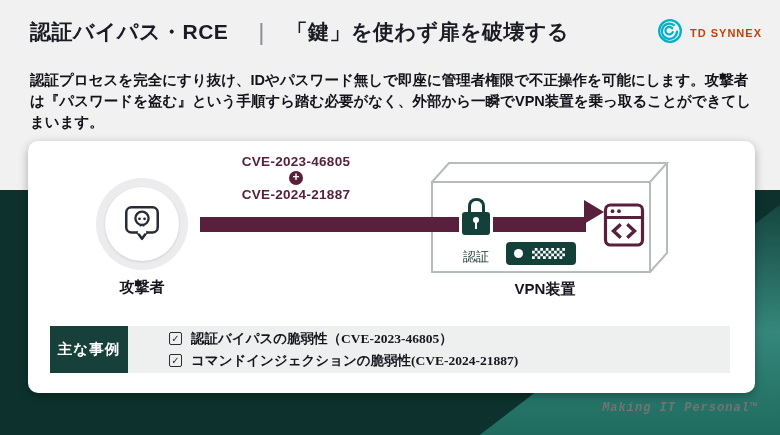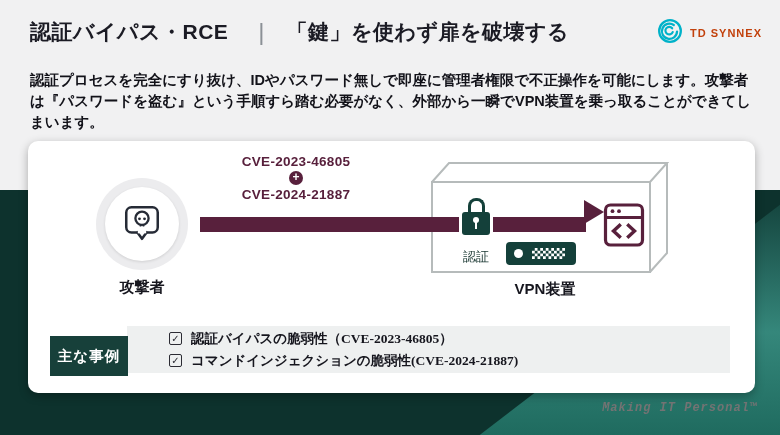--- a/index.html
+++ b/index.html
@@ -90,21 +90,21 @@
   .appliance-grid {
     width:33px; height:11px; margin-left:9px;
     background:repeating-conic-gradient(#fff 0% 25%, transparent 0% 50%) 0 0 / 5.5px 5.5px;
   }
   
   .examples-strip {
     position:absolute; left:99px; top:185px; width:603px; height:47px; background:#eef0f0;
     display:flex; flex-direction:column; justify-content:center; gap:4px; padding-left:42px;
   }
   .examples-heading {
-    position:absolute; left:22px; top:195px; width:78px; height:40px; background:#17403a;
+    position:absolute; left:22px; top:185px; width:78px; height:47px; background:#17403a;
     color:#fff; font-size:14.5px; font-weight:bold; display:flex; align-items:center; justify-content:center;
     letter-spacing:1px;
   }
   .example-item { display:flex; align-items:center; gap:9px; }
   .checkbox {
     width:13px; height:13px; border:1.5px solid #2b2b33; border-radius:2px;
     font-size:10px; line-height:11px; text-align:center; color:#2b2b33; font-weight:bold; flex:0 0 auto;
   }
   .example-label { font-size:13.5px; font-weight:bold; color:#16161e;font-family:Liberation Serif, serif; }
   

